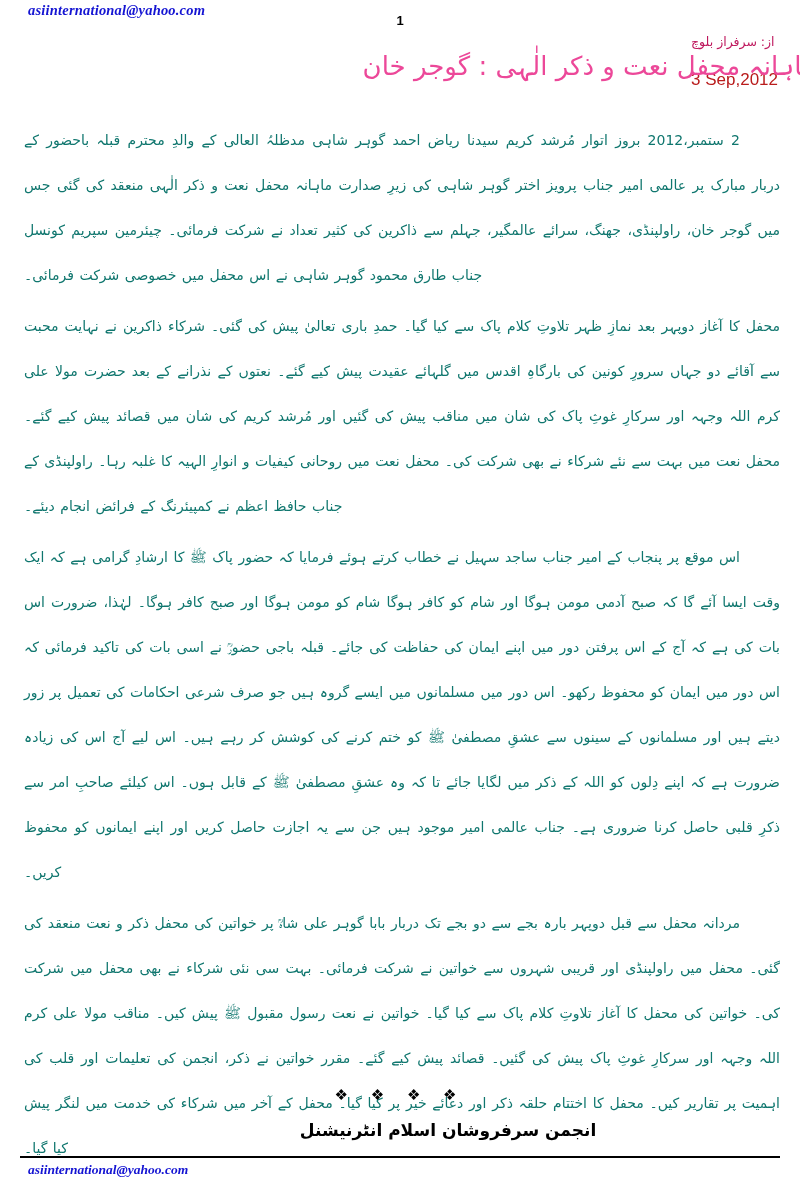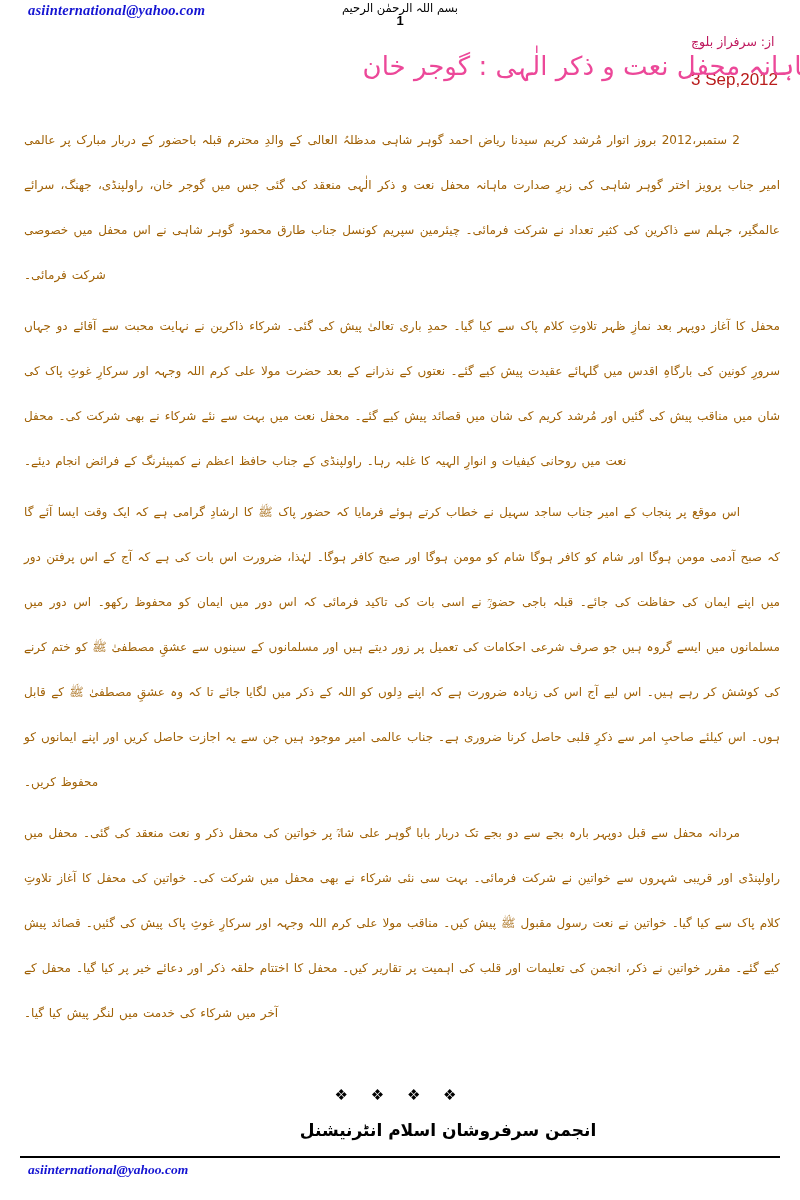--- a/index.html
+++ b/index.html
@@ -120,23 +120,23 @@
     top: 118px;
     left: 24px;
     width: 756px;
     direction: rtl;
   }
   .para {
     direction: rtl;
     text-align: justify;
     text-align-last: left;
     font-family: "DejaVu Sans", sans-serif;
-    font-size: 12px;
+    font-size: 14px;
     line-height: 45px;
-    color: #a16207;
+    color: #0f766e;
     margin: 0 0 6px 0;
     word-spacing: 1px;
   }
   .para.indent {
     text-indent: 40px;
   }
   .para.tight {
     margin-bottom: 0;
   }
 
@@ -216,23 +216,20 @@
 </style>
 </head>
 <body>
 
 <div class="page">
 
   <div class="header-band">
 
     <div class="email-top">asiinternational@yahoo.com</div>
 
-    <div class="bismillah-wrap">
-      <div class="bismillah">بسم اللہ الرحمٰن الرحیم</div>
-    </div>
 
     <div class="page-number">1</div>
 
     <div class="byline-block">
       <div class="byline-author">از: سرفراز بلوچ</div>
       <div class="byline-date">3 Sep,2012</div>
     </div>
 
     <div class="doc-title">ماہانہ محفل نعت و ذکر الٰہی : گوجر خان</div>
   </div>

